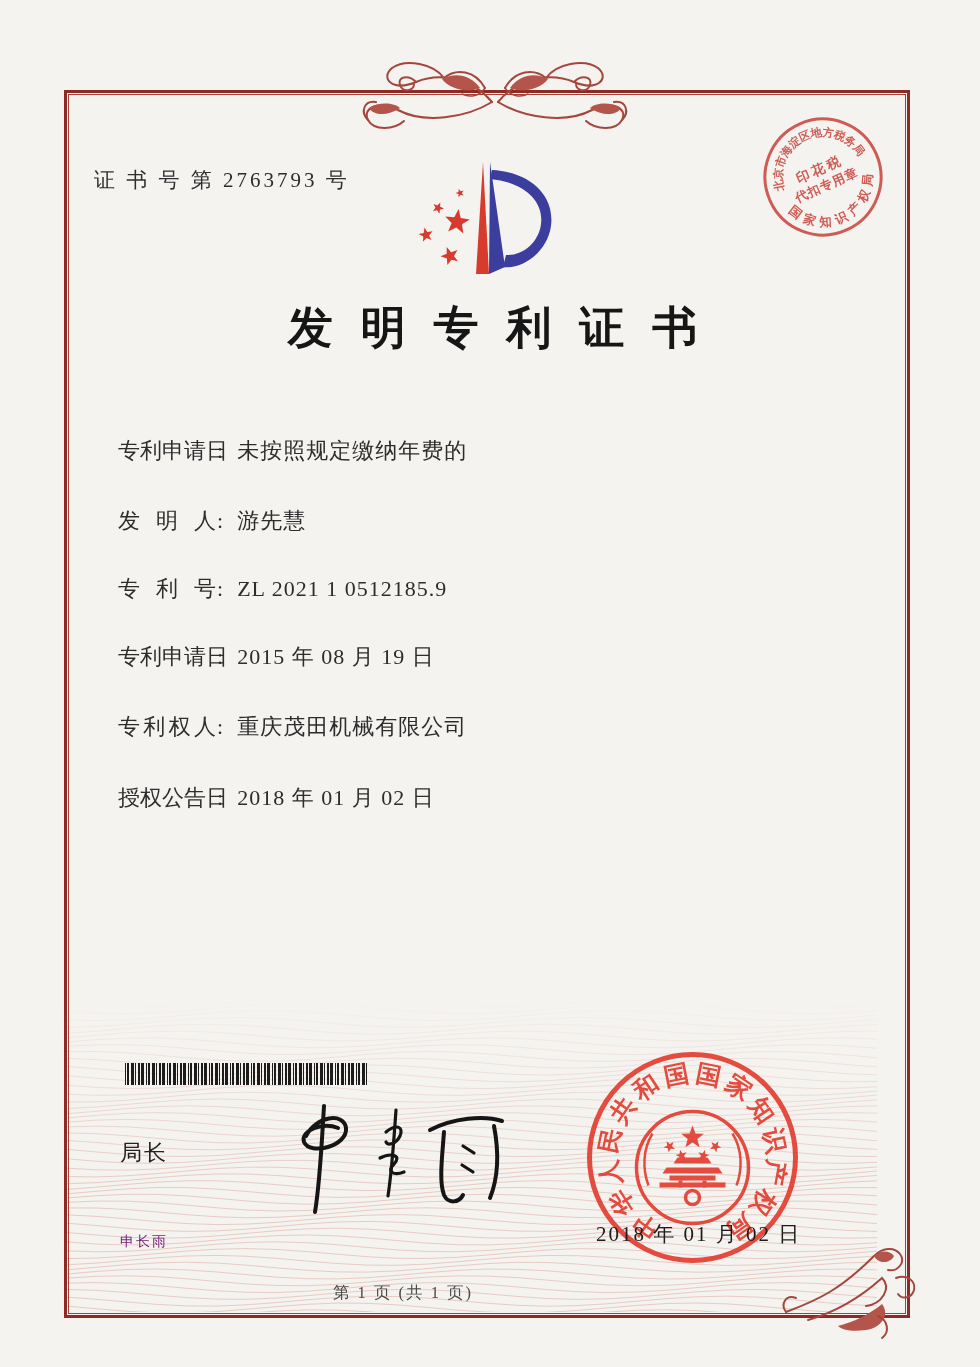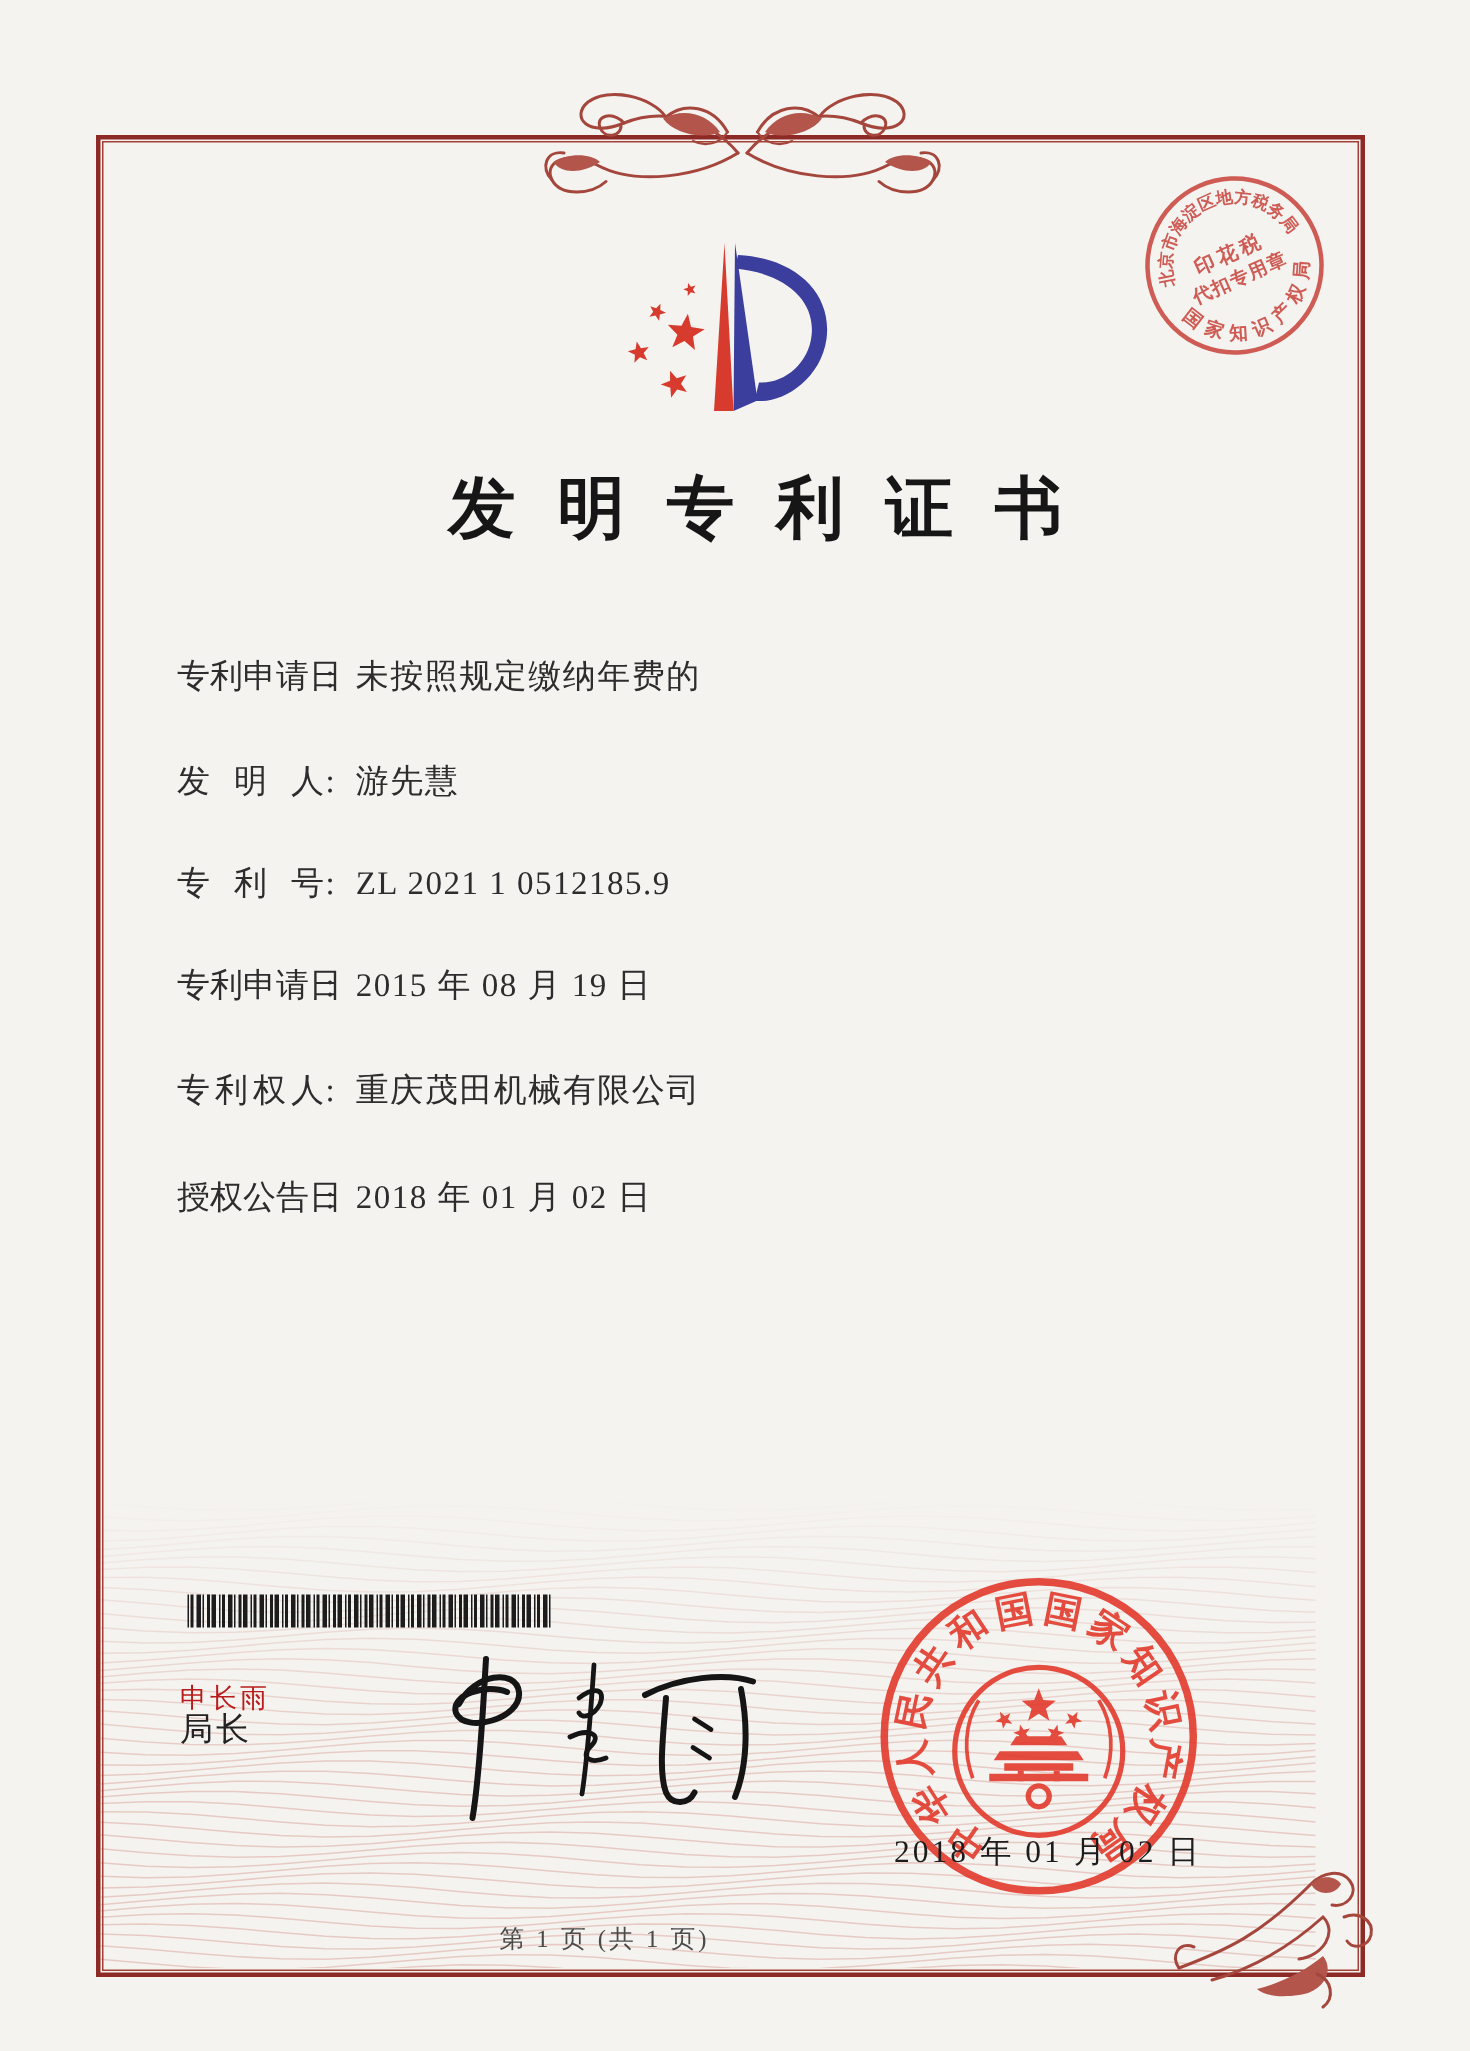--- a/index.html
+++ b/index.html
@@ -9,38 +9,38 @@
   .frame{position:absolute;left:64px;top:90px;width:840px;height:1222px;border:3px solid #8e2a26;}
   .frame::after{content:"";position:absolute;inset:1px;border:1px solid #a24036;}
   
   .waves{position:absolute;left:67px;top:998px;width:834px;height:314px;}
   .waves-fade{position:absolute;left:67px;top:998px;width:834px;height:314px;
       background:linear-gradient(180deg,rgba(244,243,240,1) 0%,rgba(244,243,240,.55) 20%,rgba(244,243,240,0) 58%);}
   
   .cert-no{position:absolute;left:94px;top:166px;font-size:21px;letter-spacing:3px;color:#2e2e2e;}
   .logo{position:absolute;left:393px;top:146px;width:165px;height:135px;}
   .tax-stamp{position:absolute;left:750px;top:104px;width:146px;height:146px;opacity:.88;}
-  .title{position:absolute;left:65px;top:293px;width:845px;margin:16px;text-align:center;
+  .title{position:absolute;left:65px;top:293px;width:845px;margin:5px;text-align:center;
          font-size:45px;font-weight:600;letter-spacing:.62em;text-indent:.62em;color:#161616;}
   
   .fields{position:absolute;left:118px;top:436px;width:700px;}
   .field-row{position:absolute;left:0;font-size:22px;white-space:nowrap;color:#2d2d2d;}
   .flabel{display:inline-block;width:98px;text-align:justify;text-align-last:justify;}
   .fcolon{display:inline-block;margin-left:1px;}
   .fvalue{margin-left:14px;letter-spacing:1px;}
   .r0{top:0}.r1{top:70px}.r2{top:138px}.r3{top:206px}.r4{top:276px}.r5{top:347px}
   
   .body-text{position:absolute;left:120px;top:826px;width:760px;font-size:19.5px;line-height:33.5px;
              color:#303030;text-align:justify;}
   .body-text p{margin:0;text-indent:2em;}
   
   .barcode{position:absolute;left:125px;top:1063px;width:248px;height:22px;font-size:0;}
   .barcode i{display:inline-block;height:100%;background:#1c1c1c;vertical-align:top;}
   .sig-title{position:absolute;left:120px;top:1138px;font-size:22px;letter-spacing:2px;color:#222;}
-  .sig-name{position:absolute;left:120px;top:1120px;font-size:18px;letter-spacing:2px;color:#b91c1c;}
+  .sig-name{position:absolute;left:120px;top:1233px;font-size:14px;letter-spacing:2px;color:#701a75;}
   .signature{position:absolute;left:258px;top:1098px;width:260px;height:122px;}
   .seal{position:absolute;left:575px;top:1040px;width:235px;height:235px;opacity:.9;}
   .seal-date{position:absolute;left:596px;top:1220px;font-size:21px;letter-spacing:2px;color:#1c1c1c;}
   .footer{position:absolute;left:65px;top:1282px;width:676px;text-align:center;font-size:16.5px;
           letter-spacing:2px;color:#4a4a4a;}
   .ornament{position:absolute;}
   .orn-top{left:322px;top:46px;width:346px;height:104px;}
   .orn-corner{left:778px;top:1234px;width:152px;height:114px;}
   svg text{font-family:"Liberation Serif","DejaVu Serif",serif;}
 </style>
@@ -121,20 +121,21 @@
       <path d="M8,78 C40,66 62,56 96,22 C104,14 116,12 122,20 C128,28 120,38 110,36"></path>
       <path d="M30,86 C58,78 84,62 104,44 C114,54 104,70 88,72"></path>
       <path d="M8,78 C2,70 8,60 18,64"></path>
       <path d="M60,92 C76,88 92,80 104,70 C112,80 104,94 88,96 C74,98 64,96 60,92 Z" fill="#b3554a" stroke="none"></path>
       <path d="M96,22 C102,16 112,16 116,22 C112,30 100,30 96,22 Z" fill="#b3554a" stroke="none"></path>
       <path d="M118,44 C128,40 138,46 136,56 C134,64 124,66 120,60"></path>
       <path d="M100,82 C110,86 112,98 104,104"></path>
     </g>
   </svg>
 
+  <div class="cert-no">证 书 号 第 2763793 号</div>
 
   <svg class="logo" viewBox="0 0 165 135">
     <g id="logo-stars" fill="#d63b2e">
         <polygon points="65.7,42.7 67.6,45.2 70.7,44.4 68.9,47.0 70.6,49.7 67.6,48.8 65.5,51.3 65.5,48.1 62.5,46.9 65.5,45.9" fill="#d63b2e"></polygon>
         <polygon points="47.3,56.5 47.2,60.7 51.0,62.5 46.9,63.7 46.4,67.8 44.0,64.3 39.9,65.1 42.5,61.8 40.5,58.1 44.4,59.5" fill="#d63b2e"></polygon>
         <polygon points="31.5,81.6 34.3,86.1 39.5,85.3 36.1,89.4 38.5,94.1 33.6,92.1 29.9,95.8 30.3,90.5 25.5,88.1 30.7,86.9" fill="#d63b2e"></polygon>
         <polygon points="65.6,63.1 67.7,72.0 76.8,73.5 69.0,78.3 70.3,87.4 63.3,81.4 55.2,85.5 58.6,77.1 52.2,70.5 61.3,71.2" fill="#d63b2e"></polygon>
         <polygon points="53.7,101.1 58.1,106.2 64.5,104.1 61.0,109.9 64.9,115.3 58.4,113.7 54.4,119.1 53.9,112.5 47.5,110.3 53.7,107.8" fill="#d63b2e"></polygon>
       </g>
     <path d="M90,16 L83,128 L96,128 Z" fill="#d63b2e"></path>

